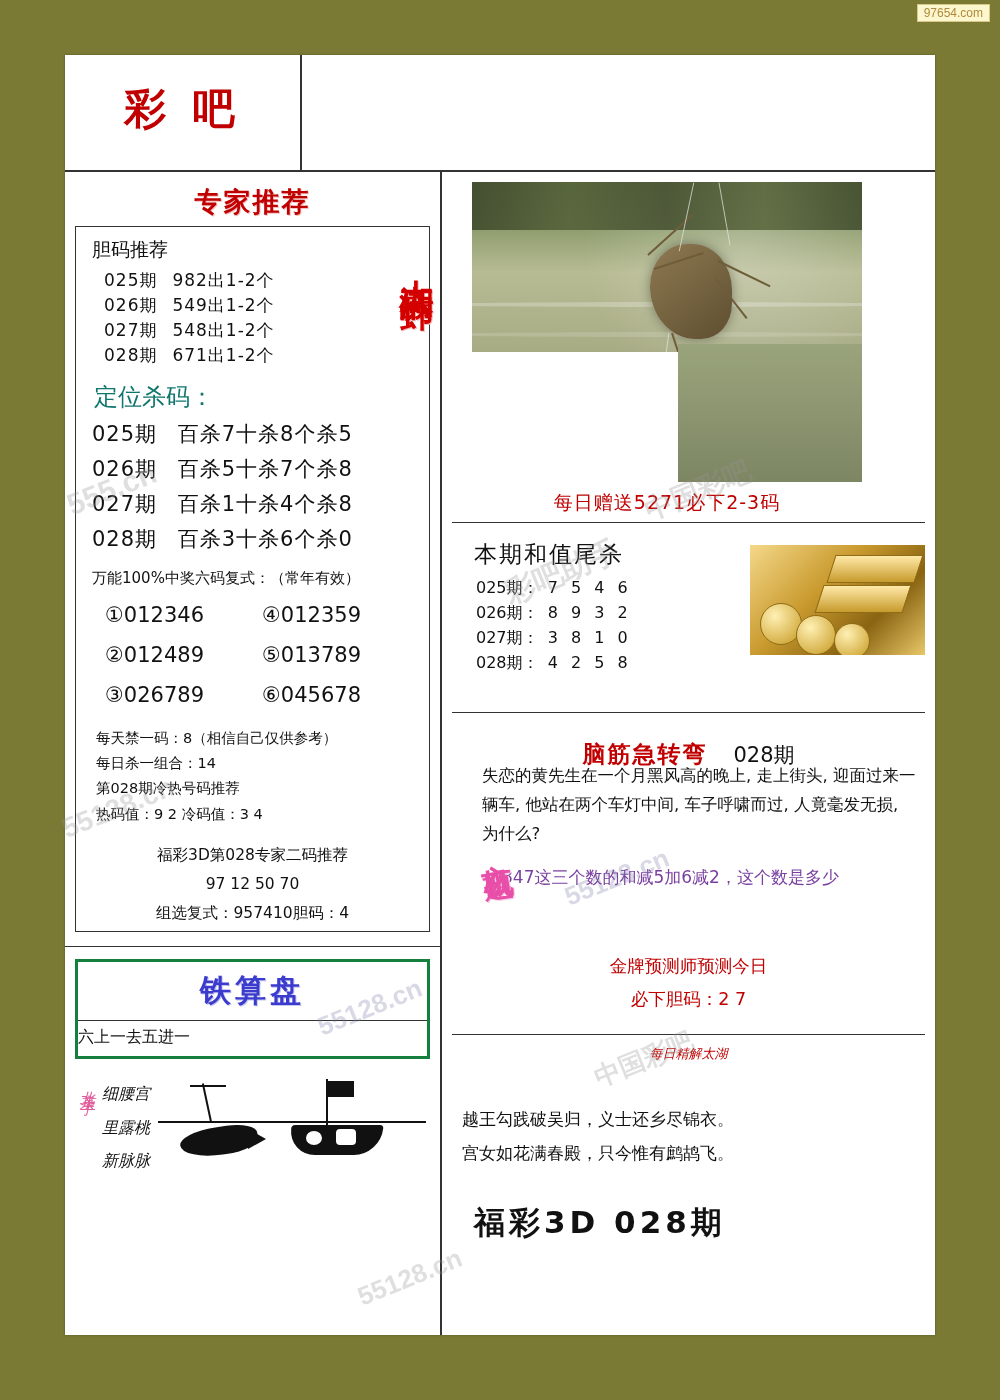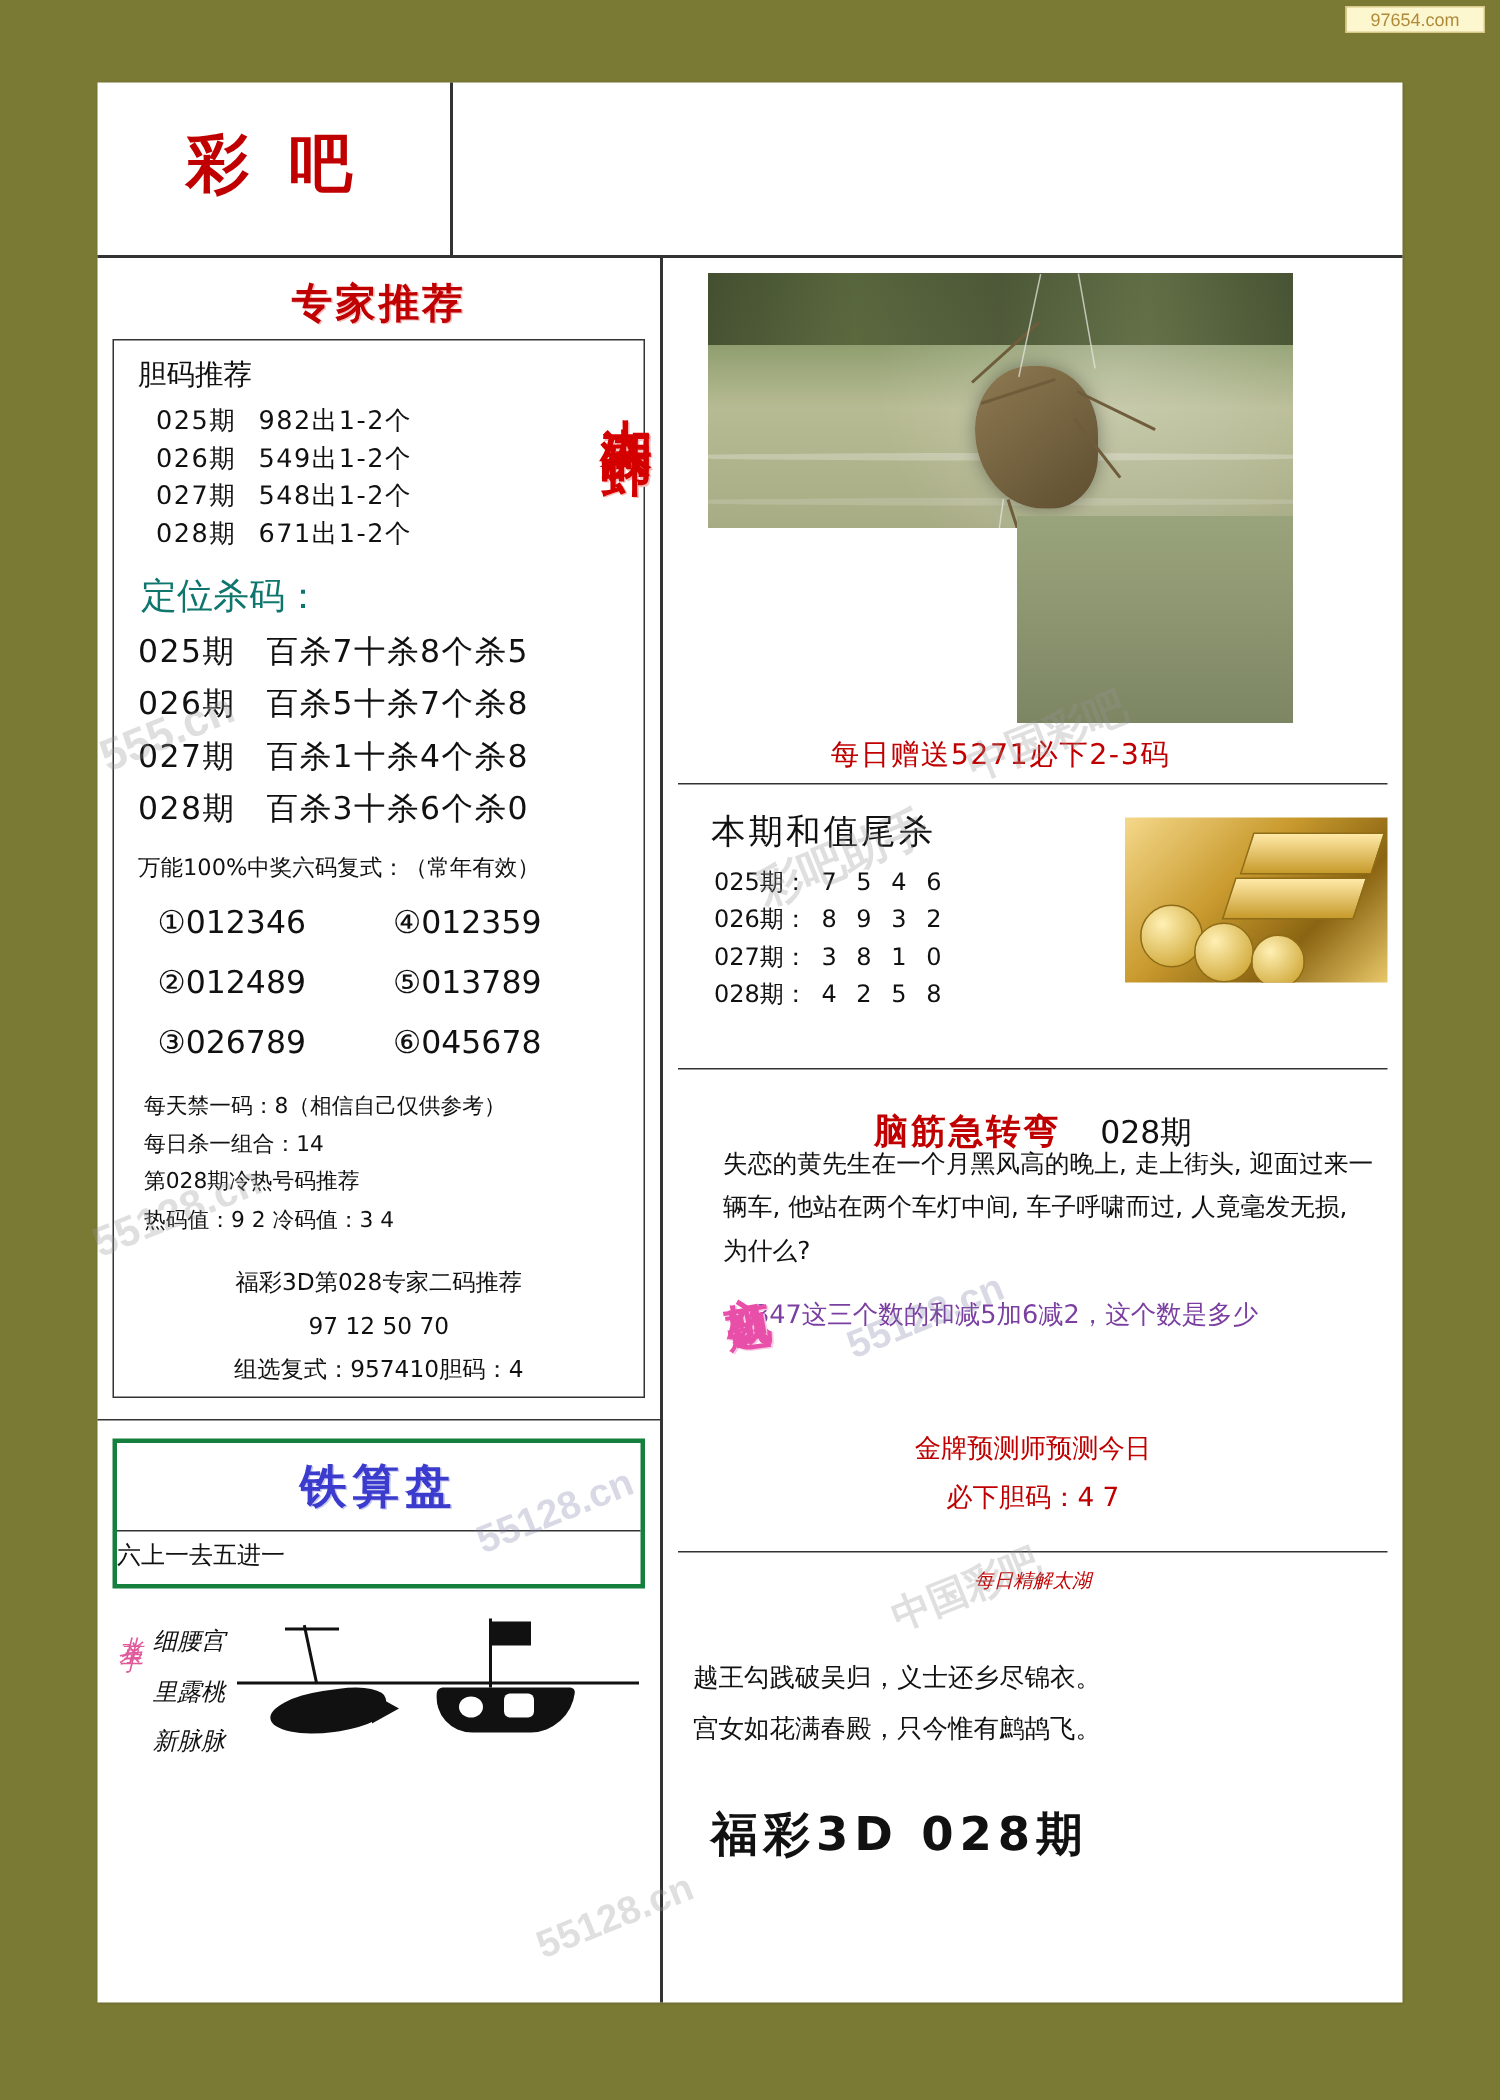--- a/index.html
+++ b/index.html
@@ -6,21 +6,21 @@
   body {
     width:1000px; height:1400px;
     background:#7a7a34;
     font-family:"DejaVu Sans", sans-serif;
     position:relative;
     overflow:hidden;
   }
   .watermark-top {
     position:absolute; top:4px; right:10px;
     background:#fdf7d0; color:#b08a3a; font-size:12px;
-    padding:1px 16px; border:1px solid #d8c98a;
+    padding:1px 6px; border:1px solid #d8c98a;
     font-family:"Liberation Sans", sans-serif;
   }
   .sheet {
     position:absolute; left:65px; top:55px;
     width:870px; height:1280px;
     background:#ffffff;
     box-shadow:0 0 2px rgba(0,0,0,.3);
   }
   
   .header { display:flex; height:115px; border-bottom:2px solid #333; }
@@ -398,21 +398,21 @@
         <span class="t2">028期</span>
       </div>
 
       <div class="riddle">失恋的黄先生在一个月黑风高的晚上, 走上街头, 迎面过来一辆车, 他站在两个车灯中间, 车子呼啸而过, 人竟毫发无损, 为什么?</div>
       <div class="riddle2">847这三个数的和减5加6减2，这个数是多少</div>
 
       <div class="xuanji">玄机题</div>
 
       <div class="gold-pred">
         <div>金牌预测师预测今日</div>
-        <div>必下胆码：4 7</div>
+        <div>必下胆码：2 7</div>
       </div>
 
       <div class="jingjie">每日精解太湖</div>
 
       <div class="poem">
         <div>越王勾践破吴归，义士还乡尽锦衣。</div>
         <div>宫女如花满春殿，只今惟有鹧鸪飞。</div>
       </div>
 
       <div class="footer-title">福彩3D  028期</div>

